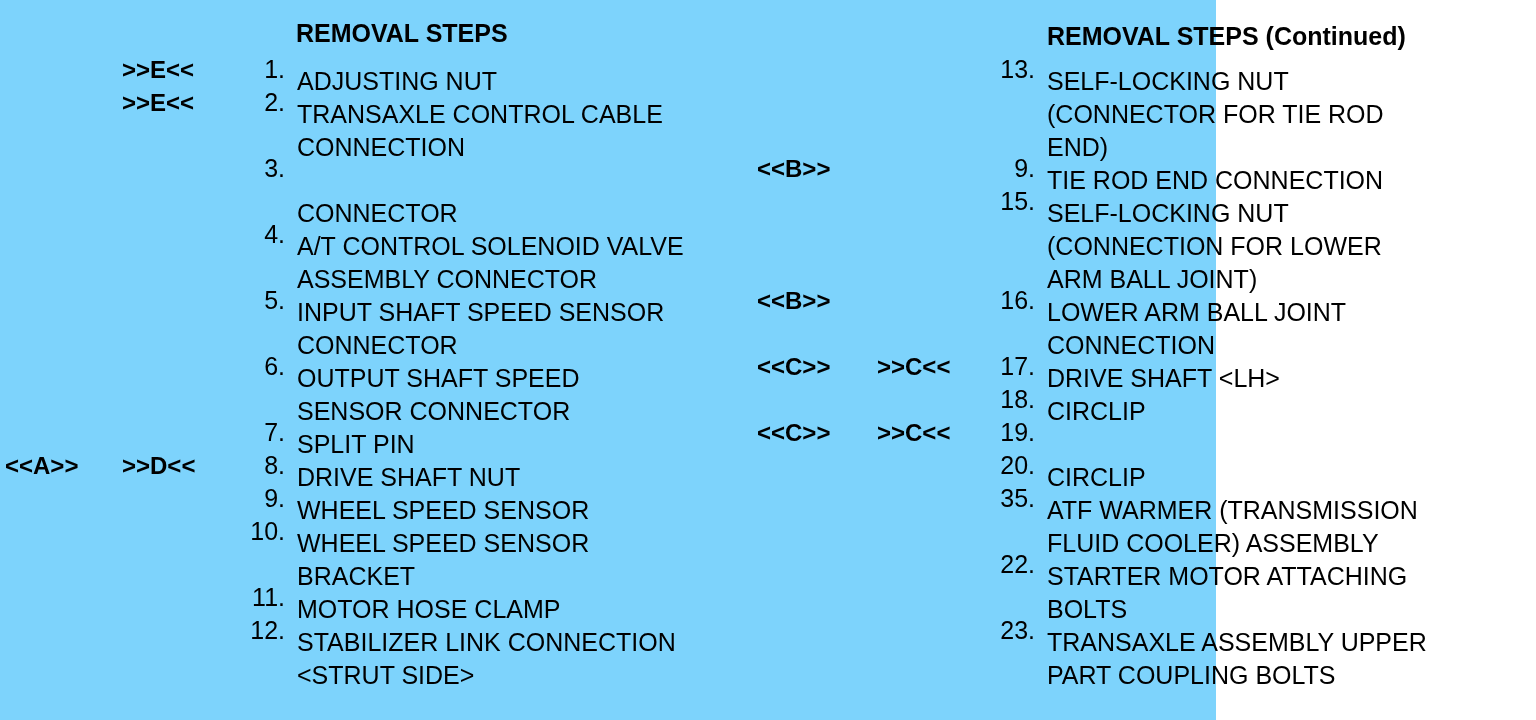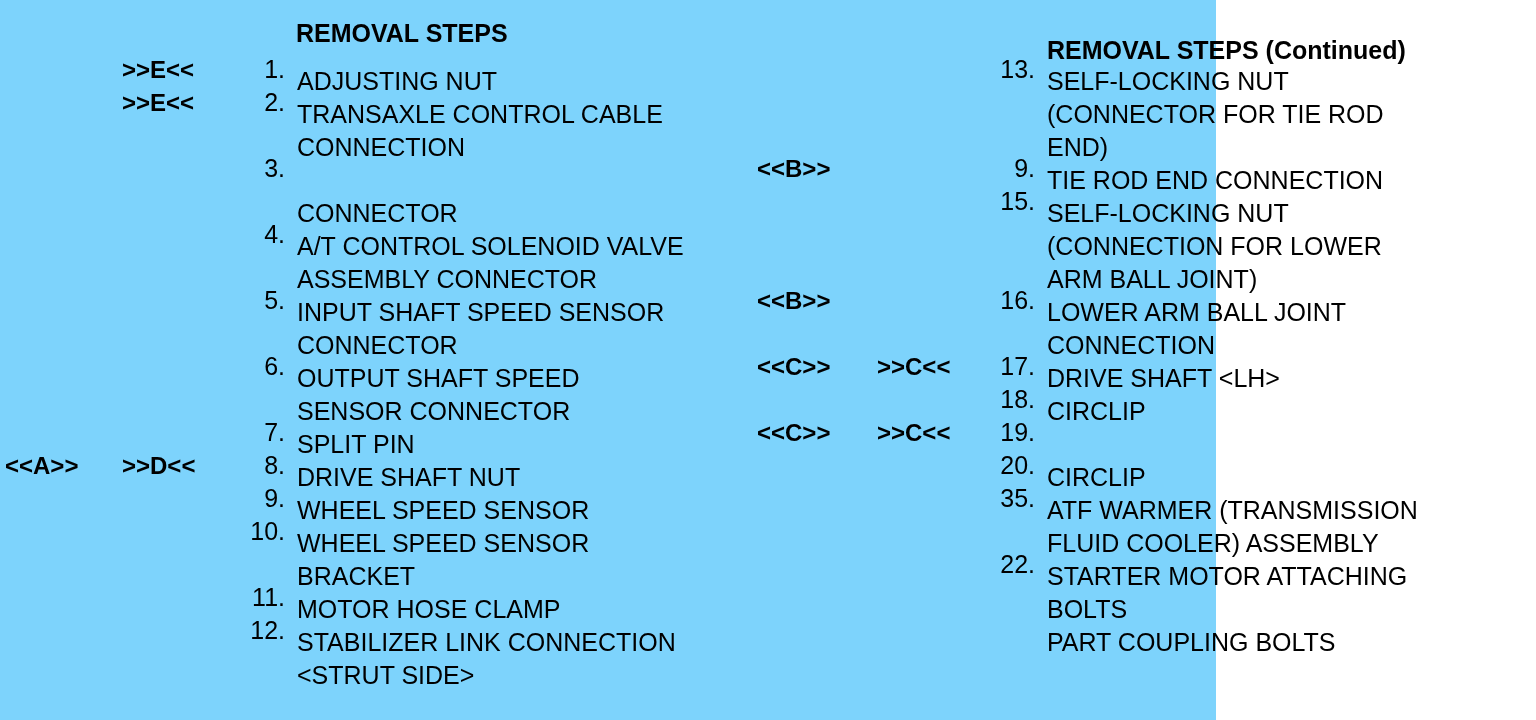--- a/index.html
+++ b/index.html
@@ -74,21 +74,21 @@
     line-height: 33px;
     white-space: pre;
     margin-top: 12px;
   }
 
   
   #left-col  { left: 227px; top: 53px; width: 520px; }
   #right-col { left: 977px; top: 53px; width: 520px; }
 
   #left-title  { left: 296px; top: 17px; }
-  #right-title { left: 1047px; top: 34px; }
+  #right-title { left: 1047px; top: 20px; }
 </style>
 </head>
 <body>
 
 <div id="sheet">
 
   <div class="cell title" id="left-title">REMOVAL STEPS</div>
 
   <div class="cell title" id="right-title">REMOVAL STEPS (Continued)</div>
 
@@ -230,20 +230,24 @@
         <span class="step-num"></span>
         <span class="step-text">FLUID COOLER) ASSEMBLY</span>
       </li>
       <li class="step">
         <span class="step-num">22.</span>
         <span class="step-text">STARTER MOTOR ATTACHING</span>
       </li>
       <li class="step">
         <span class="step-num"></span>
         <span class="step-text">BOLTS</span>
+      </li>
+      <li class="step">
+        <span class="step-num">23.</span>
+        <span class="step-text">TRANSAXLE ASSEMBLY UPPER</span>
       </li>
       <li class="step">
         <span class="step-num"></span>
         <span class="step-text">PART COUPLING BOLTS</span>
       </li>
     </ul>
 
   <div id="marker-layer">
       <div class="cell marker" style="left: 122px; top: 53px;">&gt;&gt;E&lt;&lt;</div>
       <div class="cell marker" style="left: 122px; top: 86px;">&gt;&gt;E&lt;&lt;</div>

